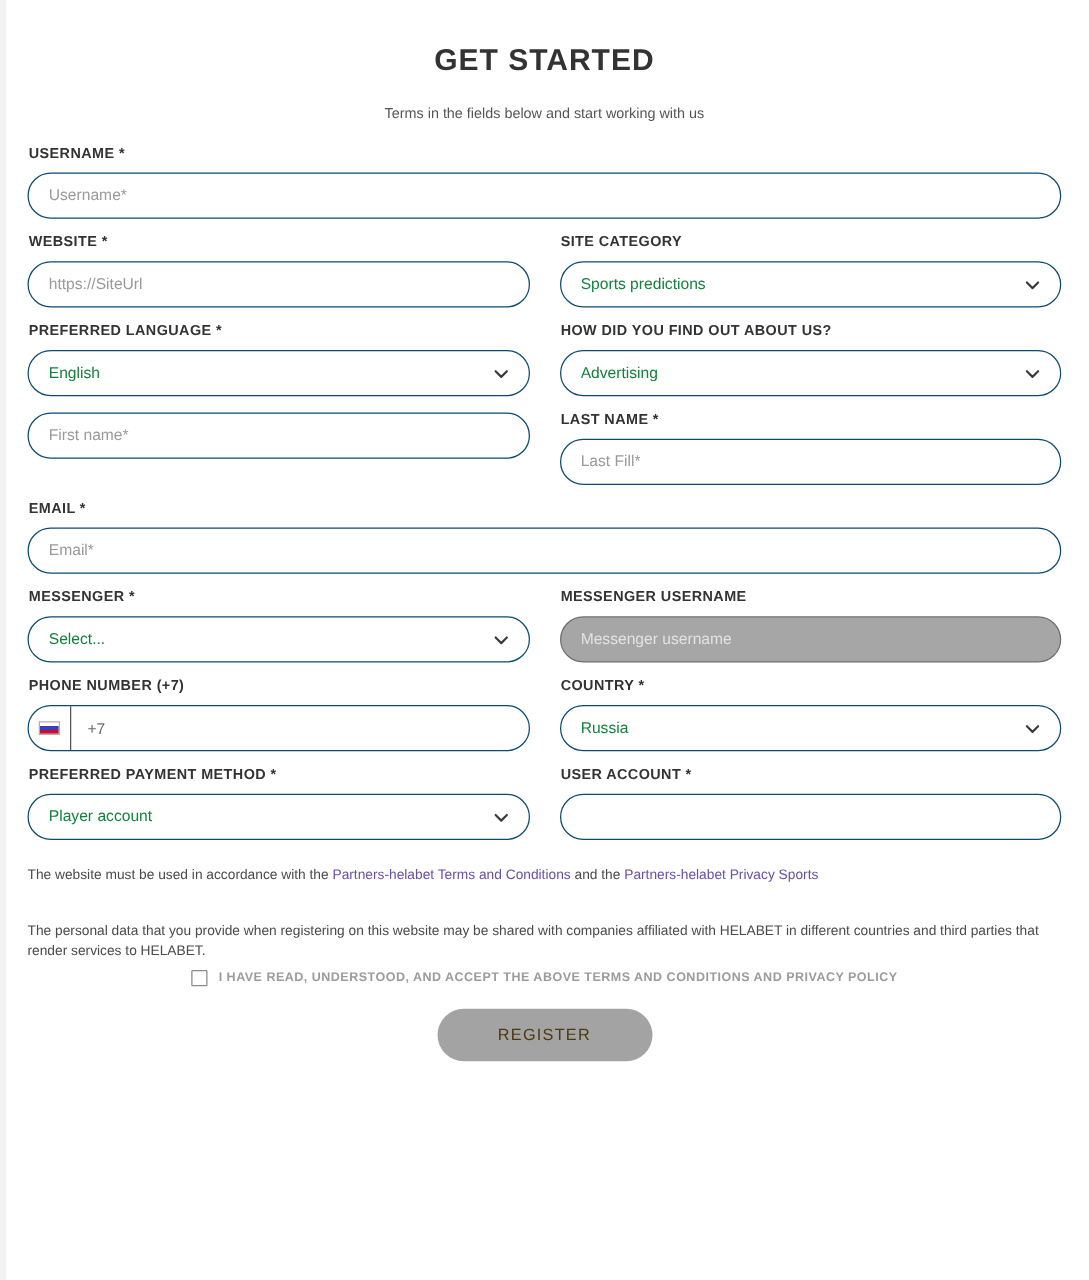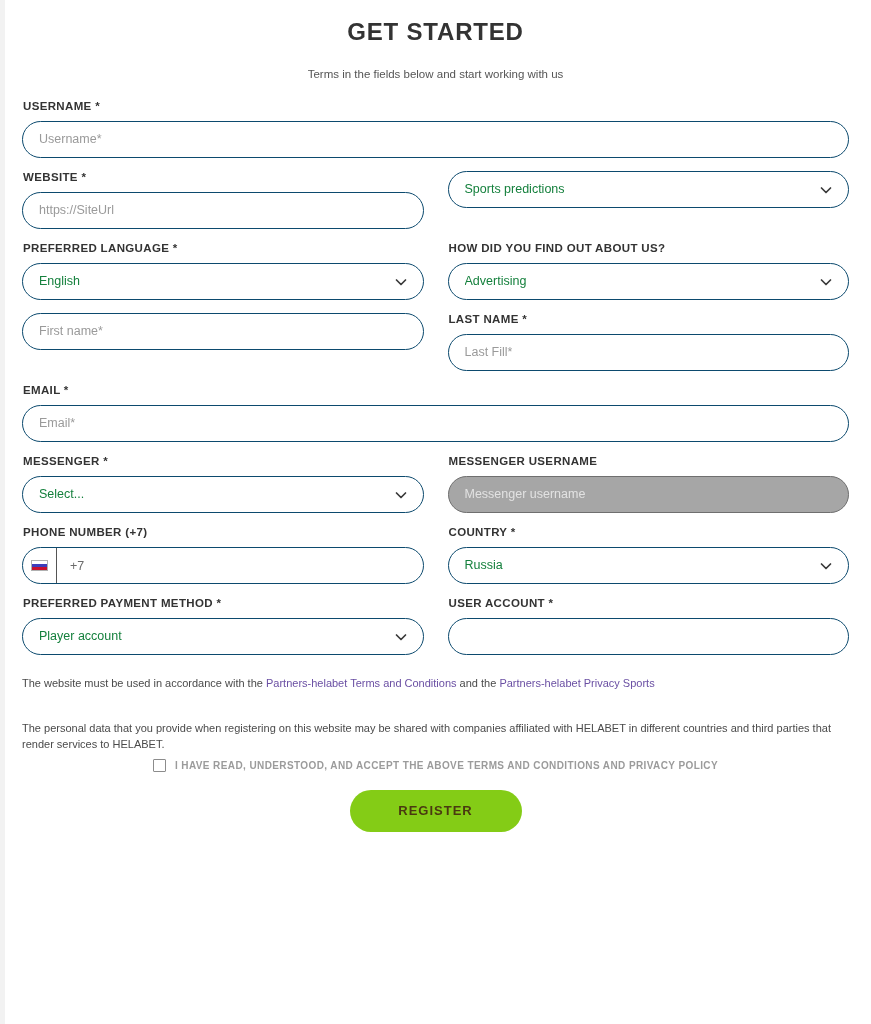--- a/index.html
+++ b/index.html
@@ -14,21 +14,21 @@
     overflow: hidden;
     color: #3a3a3a;
   }
   .edge-strip {
     position: absolute; left: 0; top: 0;
     width: 5px; height: 1024px;
     background: #f2f2f2;
   }
   .page {
     position: absolute;
-    left: 0; top: 0;
+    left: 0; top: 17px;
     width: 871px;
     padding: 0 15px;
   }
   
   .header { text-align: center; padding-top: 18px; }
   .title {
     font-size: 24px;
     font-weight: bold;
     letter-spacing: 0.8px;
     color: #333333;
@@ -144,28 +144,28 @@
     font-size: 10px;
     font-weight: bold;
     letter-spacing: 0.4px;
     color: #9b9b9b;
     text-transform: uppercase;
   }
   
   .submit-wrap { text-align: center; margin-top: 18px; }
   .submit-btn {
     display: inline-block;
-    background: #84cc16;
+    background: #a3a3a3;
     color: #4a3a10;
     border: none;
     border-radius: 22px;
     width: 172px;
     height: 42px;
     font-size: 13px;
-    font-weight: bold;
+    font-weight: normal;
     letter-spacing: 1px;
     font-family: "Liberation Sans", sans-serif;
     cursor: pointer;
   }
 </style>
 </head>
 <body>
 
 <div class="edge-strip"></div>
 
@@ -189,20 +189,21 @@
 
 
     <div class="row">
       <div class="col">
         <span class="field-label">WEBSITE *</span>
         <div class="control">
           <span class="txt">https://SiteUrl</span>
         </div>
       </div>
       <div class="col">
+        <span class="field-label">SITE CATEGORY</span>
         <div class="control select">
           <span class="txt">Sports predictions</span>
           <span class="chev">
             <svg width="14" height="14" viewBox="0 0 14 14">
                 <path d="M2.5 5 L7 9.5 L11.5 5" fill="none" stroke="#3a3a3a" stroke-width="1.7" stroke-linecap="round" stroke-linejoin="round"></path>
               </svg>
           </span>
         </div>
       </div>
     </div>

